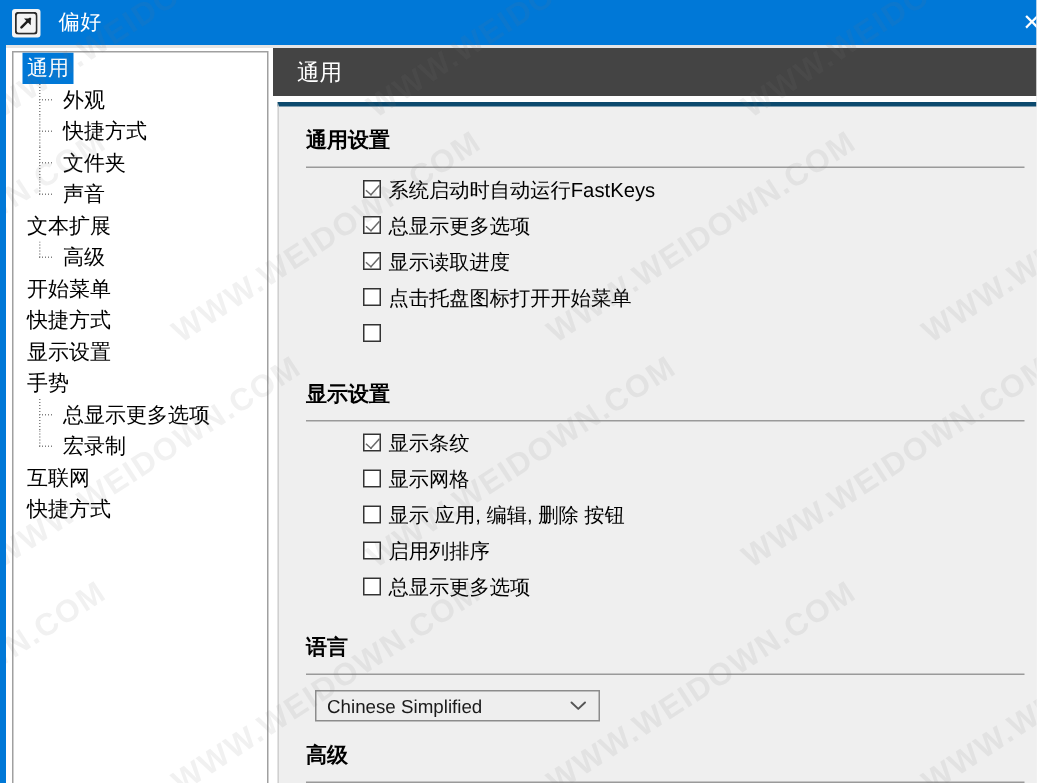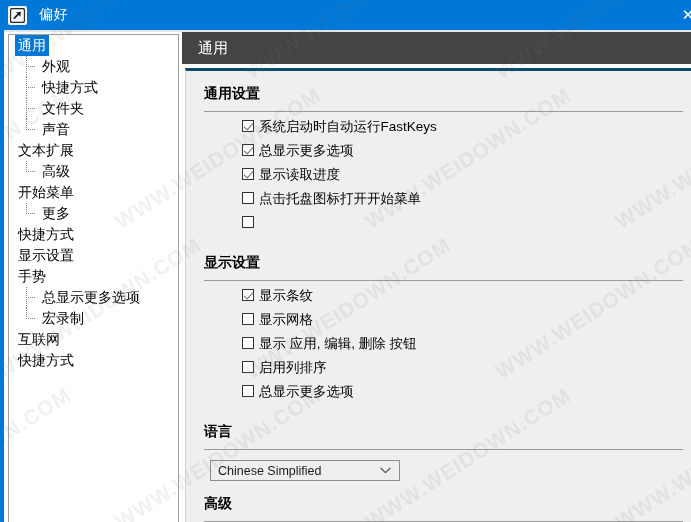--- a/index.html
+++ b/index.html
@@ -283,21 +283,20 @@
     <div id="tree-panel">
       <div id="tree-list">
           <div class="tree-item selected"><span class="lbl">通用</span></div>
           <div class="tree-item child"><span class="conn-v"></span><span class="conn-h"></span><span class="lbl">外观</span></div>
           <div class="tree-item child"><span class="conn-v"></span><span class="conn-h"></span><span class="lbl">快捷方式</span></div>
           <div class="tree-item child"><span class="conn-v"></span><span class="conn-h"></span><span class="lbl">文件夹</span></div>
           <div class="tree-item child last"><span class="conn-v"></span><span class="conn-h"></span><span class="lbl">声音</span></div>
           <div class="tree-item"><span class="lbl">文本扩展</span></div>
           <div class="tree-item child last"><span class="conn-v"></span><span class="conn-h"></span><span class="lbl">高级</span></div>
           <div class="tree-item"><span class="lbl">开始菜单</span></div>
-          <div class="tree-item child last"><span class="conn-v"></span><span class="conn-h"></span><span class="lbl">更多</span></div>
           <div class="tree-item"><span class="lbl">快捷方式</span></div>
           <div class="tree-item"><span class="lbl">显示设置</span></div>
           <div class="tree-item"><span class="lbl">手势</span></div>
           <div class="tree-item child"><span class="conn-v"></span><span class="conn-h"></span><span class="lbl">总显示更多选项</span></div>
           <div class="tree-item child last"><span class="conn-v"></span><span class="conn-h"></span><span class="lbl">宏录制</span></div>
           <div class="tree-item"><span class="lbl">互联网</span></div>
           <div class="tree-item"><span class="lbl">快捷方式</span></div>
         </div>
     </div>
 

